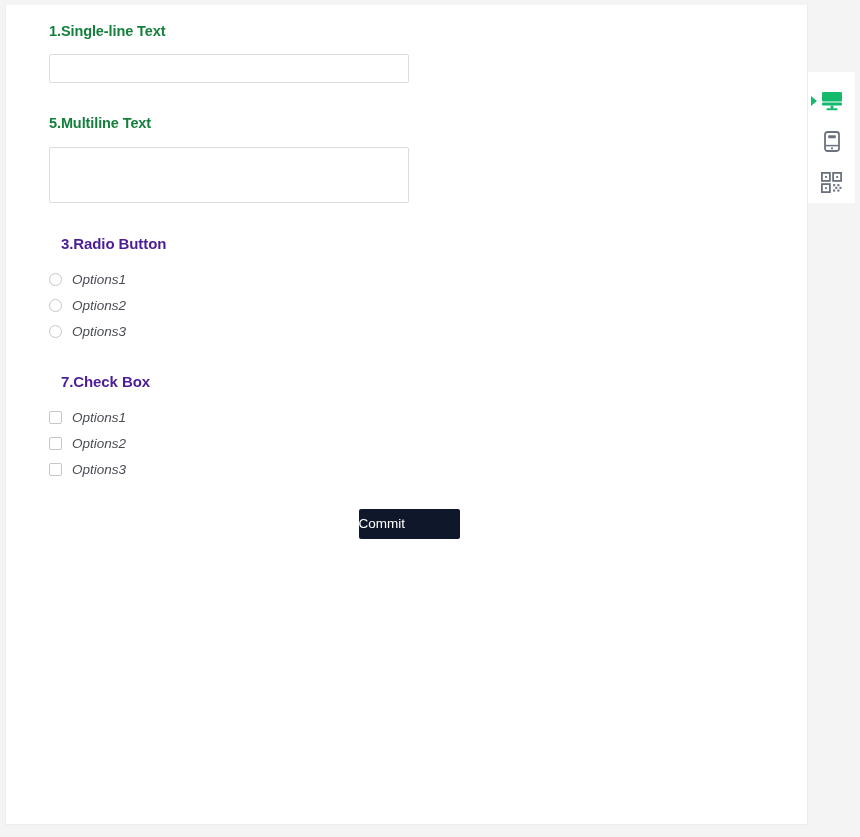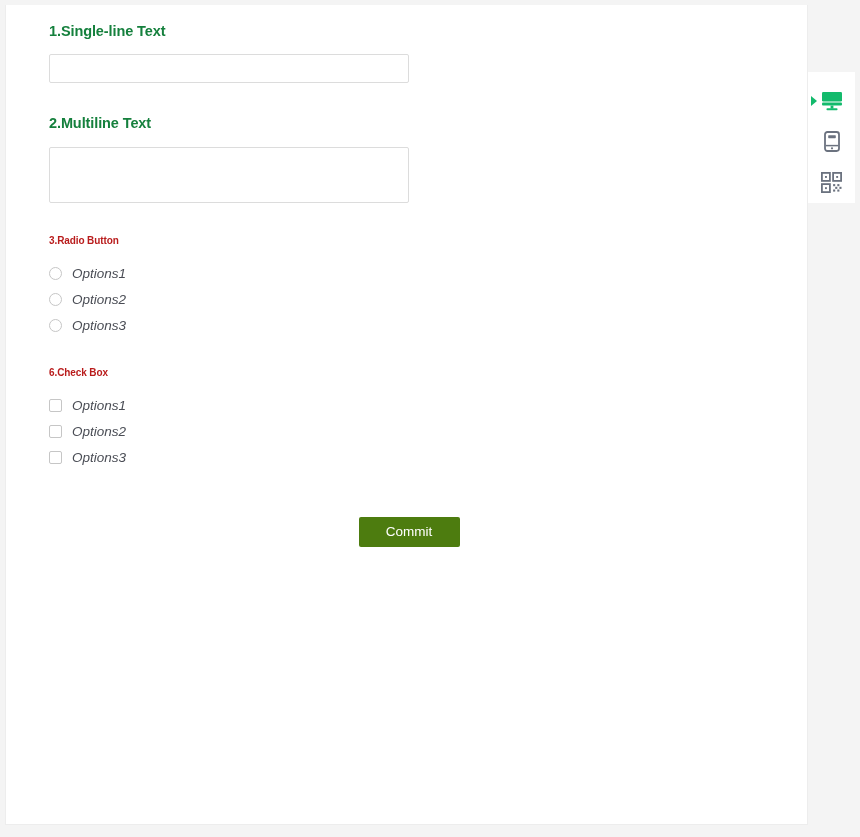--- a/index.html
+++ b/index.html
@@ -41,25 +41,25 @@
   .field-label {
     font-size: 14.5px;
     font-weight: bold;
     color: #15803d;
     letter-spacing: -0.1px;
     margin: 0 0 14px 0;
     line-height: 1.2;
   }
 
   .section-label {
-    font-size: 10px;
+    font-size: 15px;
     font-weight: bold;
-    color: #b91c1c;
+    color: #4c1d95;
     letter-spacing: -0.1px;
-    margin: 0 0 14px 0;
+    margin: 0 0 14px 12px;
     line-height: 1.2;
   }
 
   .text-input {
     display: block;
     box-sizing: border-box;
     width: 360px;
     height: 29px;
     border: 1px solid #dcdcdc;
     border-radius: 2px;
@@ -129,33 +129,32 @@
   .group-gap { height: 22px; }
 
   .commit-wrap {
     width: 720px;
     display: flex;
     justify-content: center;
     margin-top: 26px;
   }
 
   #commit-button {
-    background: #4d7c0f;
+    background: #0f172a;
     color: #ffffff;
     border: none;
     border-radius: 2px;
     font-family: "Liberation Sans", sans-serif;
     font-size: 13.5px;
     width: 101px;
     height: 30px;
     line-height: 30px;
-    text-align: center;
+    text-align: left;
     cursor: pointer;
     padding: 0;
-    margin-top: 20px;
   }
 
   
   #device-sidebar {
     position: absolute;
     left: 808px;
     top: 72px;
     width: 47px;
     height: 131px;
     background: #ffffff;
@@ -196,21 +195,21 @@
 <div id="form-canvas">
   <div id="form-inner">
 
     <div class="field-block">
       <div class="field-label">1.Single-line Text</div>
       <input class="text-input" type="text" placeholder="" style="">
     </div>
     <div class="spacer-after-input"></div>
 
     <div class="field-block">
-      <div class="field-label">2.Multiline Text</div>
+      <div class="field-label">5.Multiline Text</div>
       <textarea class="textarea-input" placeholder="" style=""></textarea>
     </div>
     <div class="spacer-after-textarea"></div>
 
     <div class="field-block">
       <div class="section-label">3.Radio Button</div>
 
       <div class="option-row">
         <span class="radio-mark"></span>
         <span class="option-text">Options1</span>
@@ -220,21 +219,21 @@
         <span class="option-text">Options2</span>
       </div>
       <div class="option-row">
         <span class="radio-mark"></span>
         <span class="option-text">Options3</span>
       </div>
     </div>
     <div class="group-gap"></div>
 
     <div class="field-block">
-      <div class="section-label">6.Check Box</div>
+      <div class="section-label">7.Check Box</div>
 
       <div class="option-row">
         <span class="check-mark"></span>
         <span class="option-text">Options1</span>
       </div>
       <div class="option-row">
         <span class="check-mark"></span>
         <span class="option-text">Options2</span>
       </div>
       <div class="option-row">

